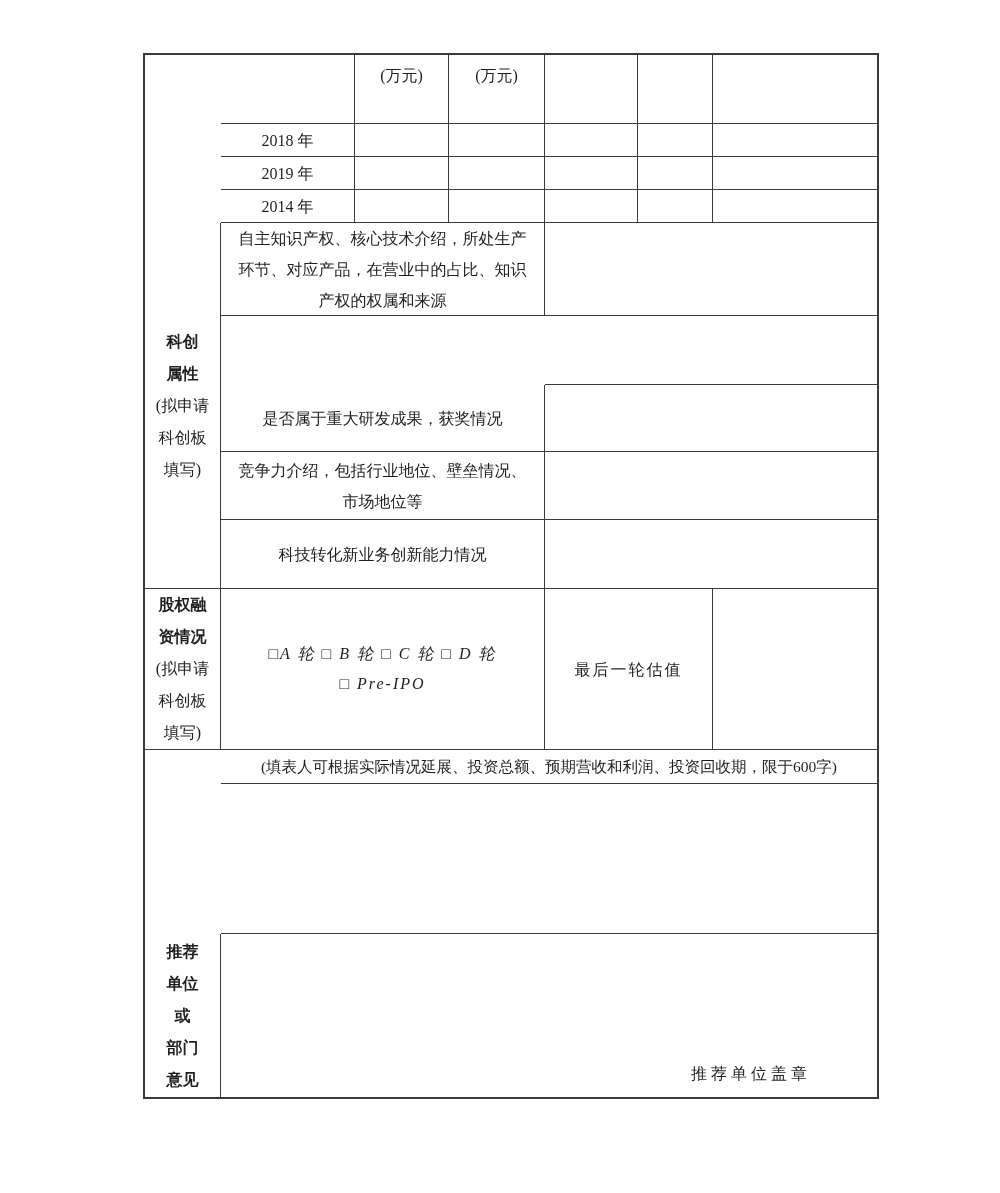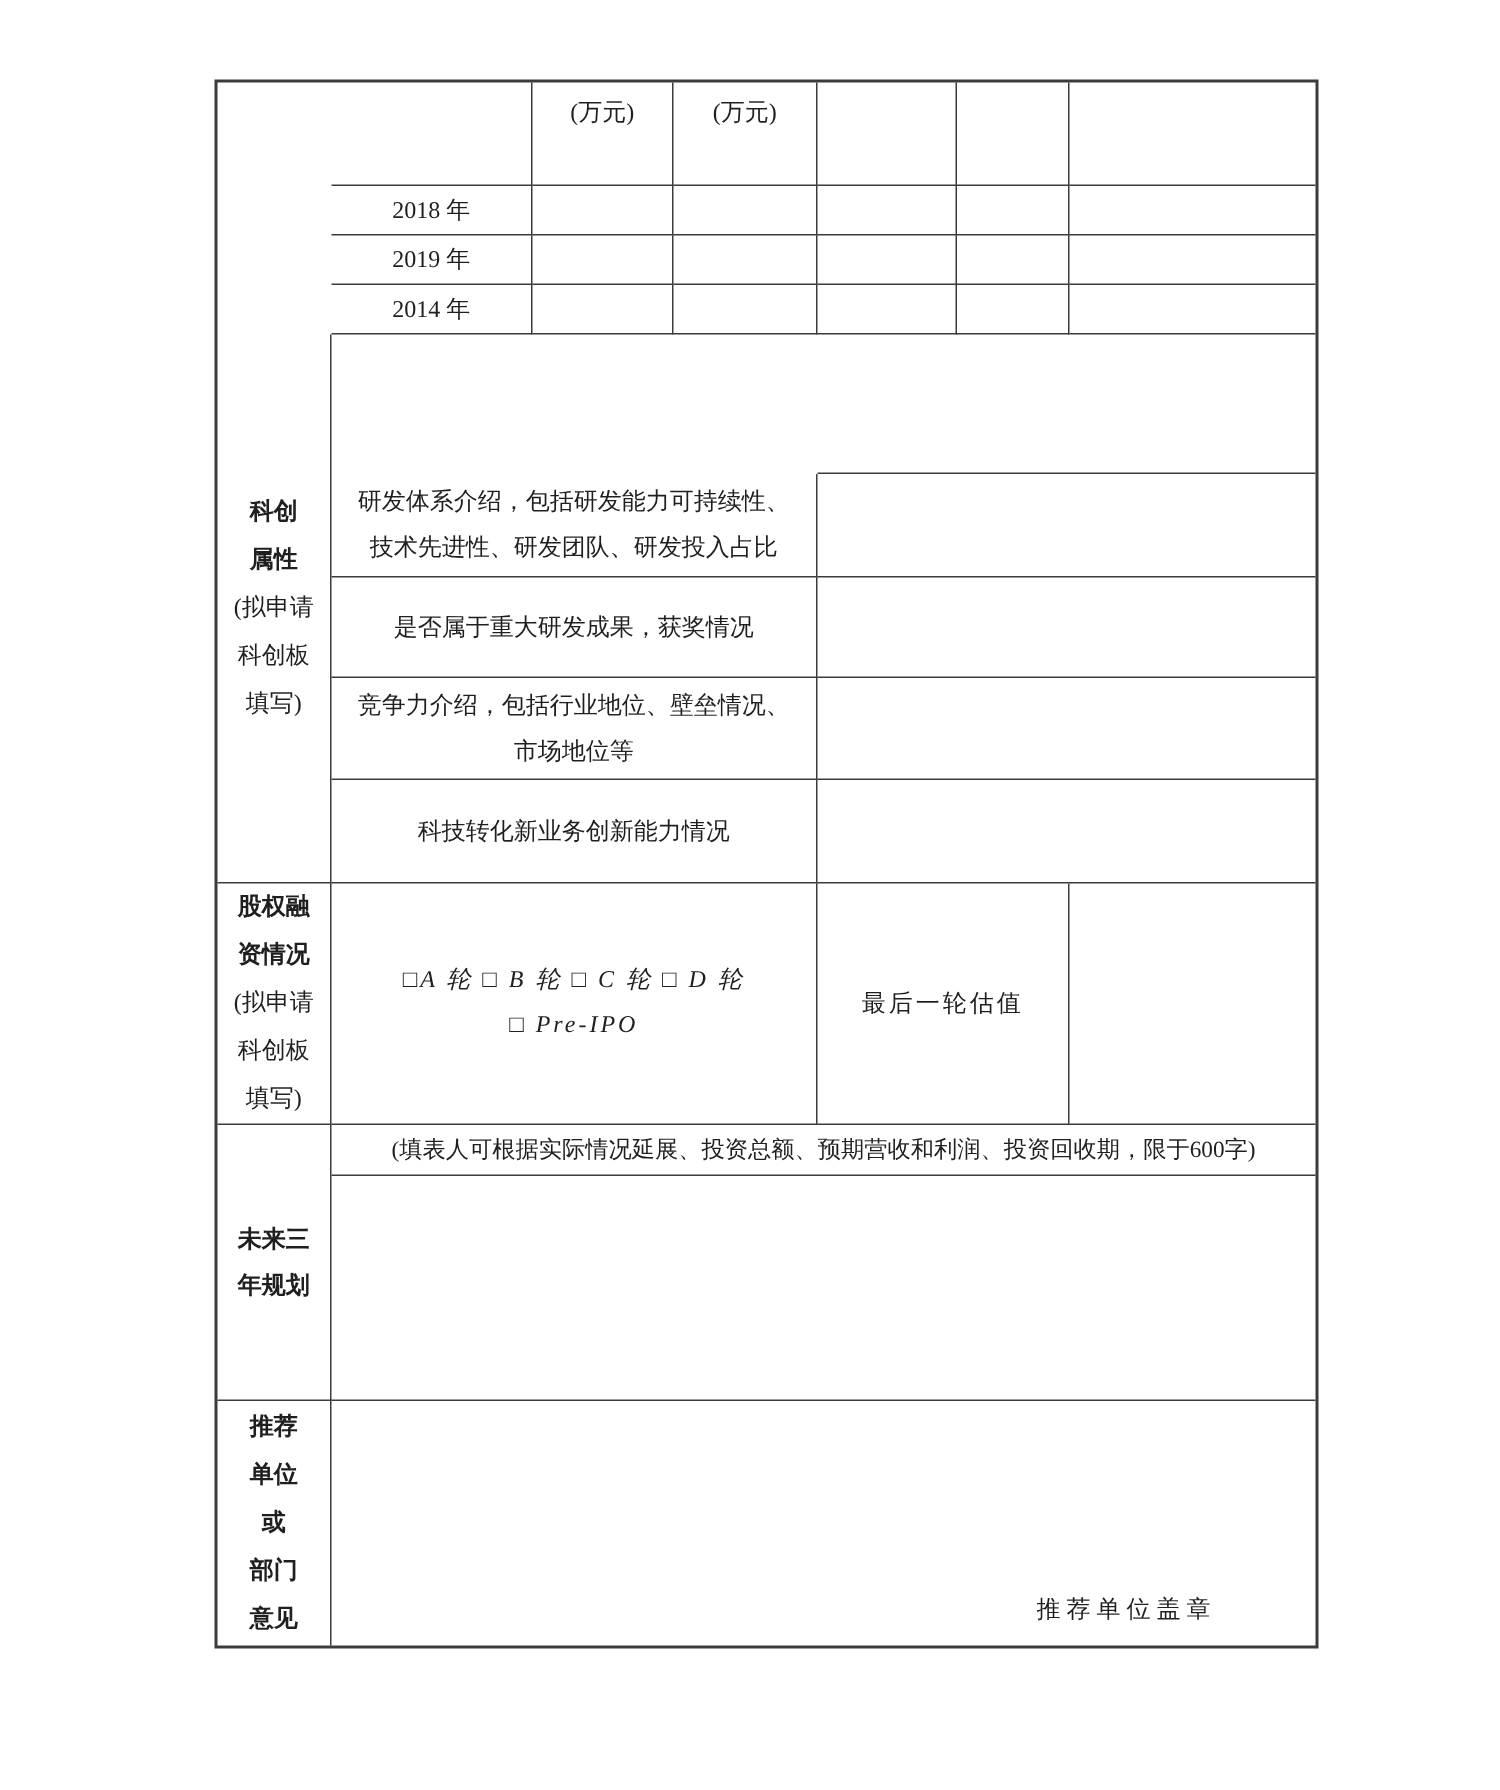--- a/index.html
+++ b/index.html
@@ -110,24 +110,25 @@
     <div class="cell no-r" style="grid-area: 4 / 7 / 5 / 8;"></div>
 
     <div class="cell label-stack" style="grid-area: 5 / 1 / 10 / 2;">
       <span class="bold">科创
 属性</span>
       <span>(拟申请
 科创板
 填写)</span>
     </div>
 
+    <div class="cell desc" style="grid-area: 5 / 2 / 6 / 5;">自主知识产权、核心技术介绍，所处生产
+环节、对应产品，在营业中的占比、知识
+产权的权属和来源</div>
     <div class="cell no-r" style="grid-area: 5 / 5 / 6 / 8;"></div>
 
-    <div class="cell desc" style="grid-area: 6 / 2 / 7 / 5;">研发体系介绍，包括研发能力可持续性、
-技术先进性、研发团队、研发投入占比</div>
     <div class="cell no-r" style="grid-area: 6 / 5 / 7 / 8;"></div>
 
     <div class="cell desc" style="grid-area: 7 / 2 / 8 / 5;">是否属于重大研发成果，获奖情况</div>
     <div class="cell no-r" style="grid-area: 7 / 5 / 8 / 8;"></div>
 
     <div class="cell desc" style="grid-area: 8 / 2 / 9 / 5;">竞争力介绍，包括行业地位、壁垒情况、
 市场地位等</div>
     <div class="cell no-r" style="grid-area: 8 / 5 / 9 / 8;"></div>
 
     <div class="cell desc" style="grid-area: 9 / 2 / 10 / 5;">科技转化新业务创新能力情况</div>
@@ -140,24 +141,20 @@
 科创板
 填写)</span>
     </div>
     <div class="cell" style="grid-area: 10 / 2 / 11 / 5; font-style: italic;">
       <span class="checkbox-line">□A 轮 □ B 轮 □ C 轮 □ D 轮</span>
       <span class="checkbox-line">□ Pre-IPO</span>
     </div>
     <div class="cell valuation" style="grid-area: 10 / 5 / 11 / 7;">最后一轮估值</div>
     <div class="cell no-r" style="grid-area: 10 / 7 / 11 / 8;"></div>
 
-    <div class="cell" style="grid-area: 11 / 1 / 13 / 2;">
-      <span class="bold">未来三
-年规划</span>
-    </div>
     <div class="cell no-r note-row" style="grid-area: 11 / 2 / 12 / 8;">(填表人可根据实际情况延展、投资总额、预期营收和利润、投资回收期，限于600字)</div>
     <div class="cell no-r" style="grid-area: 12 / 2 / 13 / 8;"></div>
 
     <div class="cell no-r no-b stamp-cell" style="grid-area: 13 / 2 / 14 / 8;">
       <span class="stamp">推荐单位盖章</span>
     </div>
     <div class="cell no-b" style="grid-area: 13 / 1 / 14 / 2;">
       <span class="bold label-stack">推荐
 单位
 或

